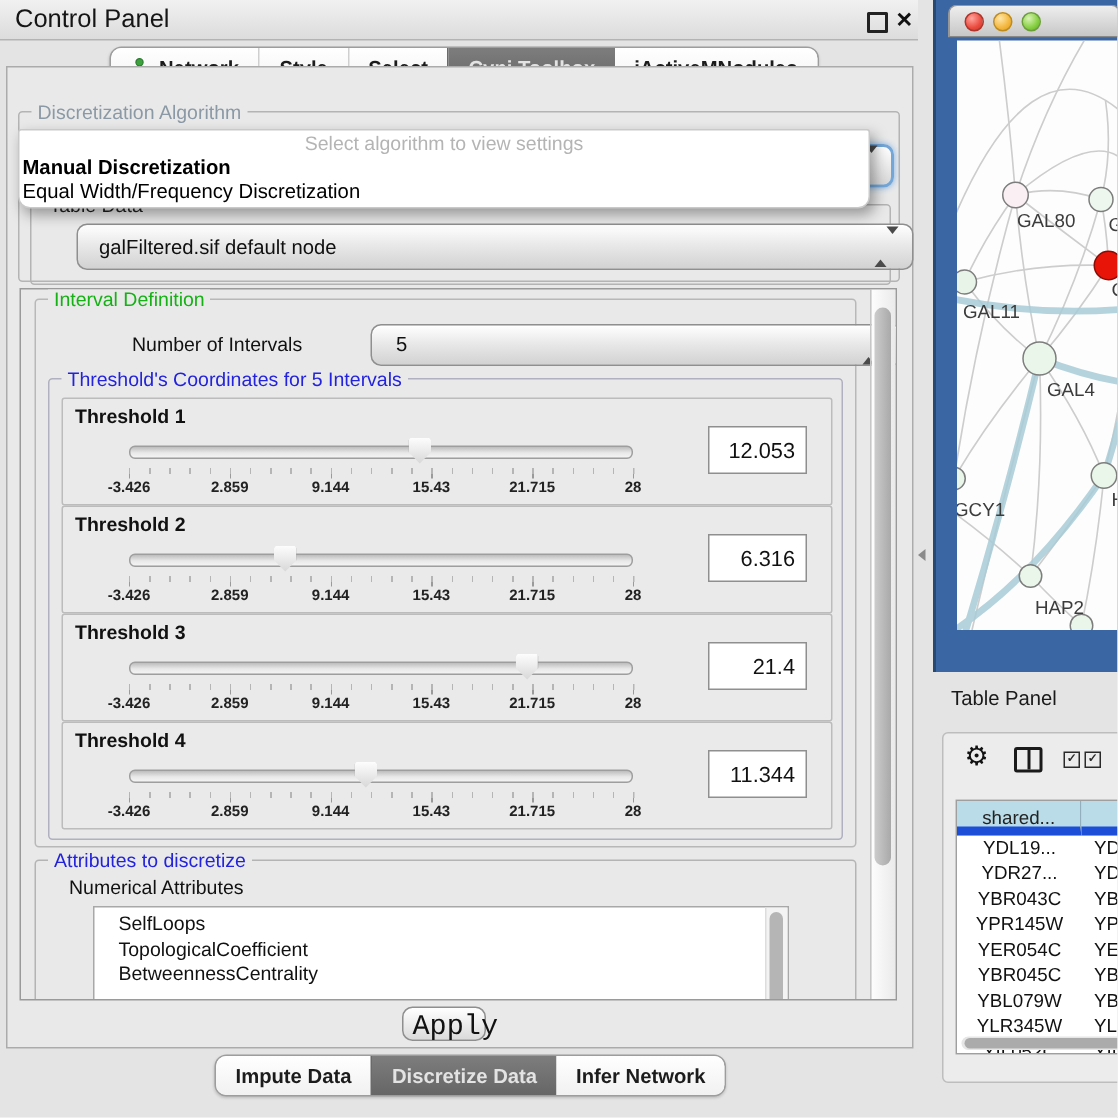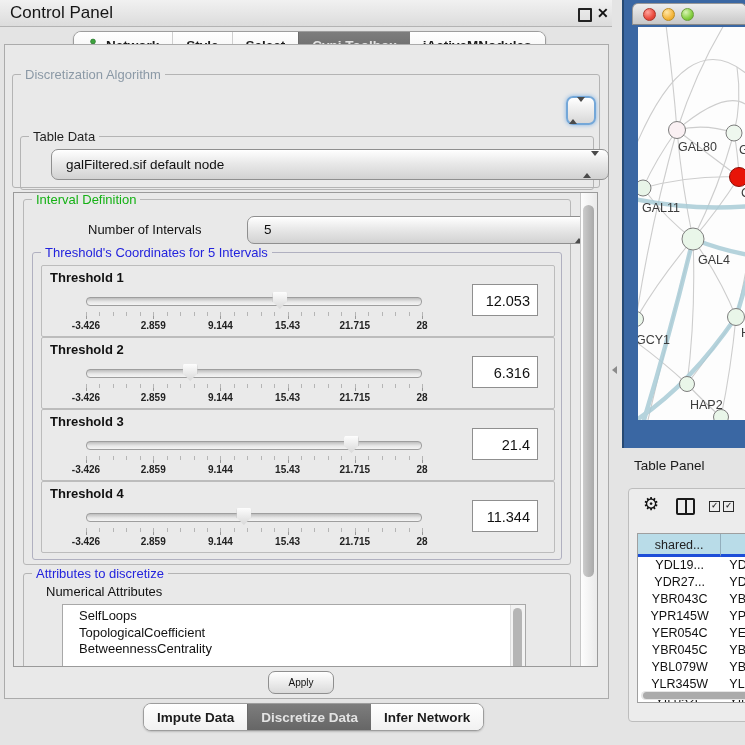--- a/index.html
+++ b/index.html
@@ -93,23 +93,23 @@
     border:1px solid #8f8f8f;font-size:14.5px;color:#111;text-align:right;line-height:32px;padding-right:7px;box-sizing:border-box;}
   
   .attr-group{left:9px;top:380px;width:546px;height:120px;}
   .attr-label{left:22px;top:10px;}
   .attr-list{position:absolute;left:38px;top:30px;width:462px;height:84px;background:#fff;
     border:1px solid #a8a8a8;overflow:hidden;}
   .attr-item{font-size:13px;color:#111;line-height:16.5px;padding-left:16px;white-space:nowrap;}
   .attr-list .sb{position:absolute;right:0;top:0;bottom:0;width:14px;background:#f3f3f3;border-left:1px solid #ddd;}
   .attr-list .sb-thumb{position:absolute;left:2px;top:3px;width:9px;height:66px;border-radius:5px;background:#b5b5b5;}
   
-  .apply-btn{position:absolute;left:268px;top:671px;width:66px;height:23px;
+  .apply-btn{position:absolute;left:268px;top:671px;width:56px;height:23px;
     border:1px solid #8f8f8f;border-radius:7px;background:linear-gradient(#ffffff,#dadada);
-    font-family:Liberation Sans, sans-serif;font-size:10px;color:#111;}
+    font-family:Liberation Mono, monospace;font-size:19px;color:#111;}
   .divider-grip{position:absolute;left:612px;top:366px;width:0;height:0;
     border-top:4px solid transparent;border-bottom:4px solid transparent;border-right:5px solid #8a8a8a;}
   
   .net-frame{position:absolute;left:622px;top:0;width:123px;height:448px;
     background:#3a67a3;border-left:2px solid #274972;}
   .mac-bar{position:absolute;left:8px;top:3px;width:115px;height:22px;
     background:linear-gradient(#eeeeee,#c7c7c7);border:1px solid #979797;border-bottom-color:#888;
     border-radius:6px 6px 0 0;box-sizing:border-box;}
   .light{position:absolute;top:4px;width:13px;height:13px;border-radius:50%;box-sizing:border-box;}
   .light.red{left:10px;background:radial-gradient(circle at 35% 30%,#ffa49c,#ea4b3e 60%,#c0392b);border:1px solid #ad352b;}
@@ -124,21 +124,21 @@
   .tp-inner{position:absolute;left:6px;top:40px;width:160px;height:232px;background:#ececec;
     border:1px solid #bdbdbd;border-radius:4px;}
   .gear-ico{position:absolute;left:14px;top:4px;font-size:18px;color:#111;}
   .split-ico{position:absolute;left:47px;top:9px;width:15px;height:13px;border:2px solid #1a1a1a;border-radius:2px;}
   .split-ico div{position:absolute;left:50%;top:0;width:2px;height:100%;background:#1a1a1a;transform:translateX(-50%);}
   .cb-ico{position:absolute;top:12px;width:9px;height:9px;border:1.5px solid #2a2a2a;font-size:8px;
     line-height:8px;text-align:center;color:#2a2a2a;font-weight:bold;}
   .tp-table{position:absolute;left:8px;top:44px;width:150px;height:168px;background:#fff;
     border:1px solid #9f9f9f;overflow:hidden;}
   .tp-hrow{display:flex;height:23px;}
-  .tp-hcell{box-sizing:border-box;background:#b9dce8;border-right:1px solid #93aebc;border-bottom:3px solid #1d4ed8;
+  .tp-hcell{box-sizing:border-box;background:#b9dce8;border-right:1px solid #93aebc;border-bottom:6px solid #1d4ed8;
     font-size:12.5px;color:#222;text-align:center;line-height:22px;overflow:hidden;white-space:nowrap;}
   .tp-row{display:flex;height:17px;}
   .tp-cell{box-sizing:border-box;font-size:12.5px;color:#111;line-height:17px;overflow:hidden;white-space:nowrap;}
   .c1{width:88px;text-align:center;}
   .c2{width:70px;padding-left:8px;}
   .hscroll{position:absolute;left:3px;bottom:2px;width:142px;height:9px;background:#e6e6e6;border-radius:5px;}
   .hthumb{position:absolute;left:2px;top:1px;width:126px;height:7px;background:#ababab;border-radius:4px;}
 </style>
 </head>
 <body>
@@ -190,20 +190,25 @@
   <div class="group td-group">
     <span class="group-title dark">Table Data</span>
   </div>
   <div class="combo td-combo">
     <span class="combo-text">galFiltered.sif default node</span>
     <span class="stepper">
       <span class="tri-up"></span><span class="tri-dn"></span>
     </span>
   </div>
 
+  <div class="popup">
+    <div class="popup-hint">Select algorithm to view settings</div>
+    <div class="popup-opt bold">Manual Discretization</div>
+    <div class="popup-opt">Equal Width/Frequency Discretization</div>
+  </div>
 
   <div class="viewport">
 
     <div class="group interval-group">
       <span class="group-title green">Interval Definition</span>
       <span class="lbl-bold niv-label">Number of Intervals</span>
       <div class="combo niv-combo">
         <span class="combo-text">5</span>
         <span class="stepper">
           <span class="tri-up"></span><span class="tri-dn"></span>

